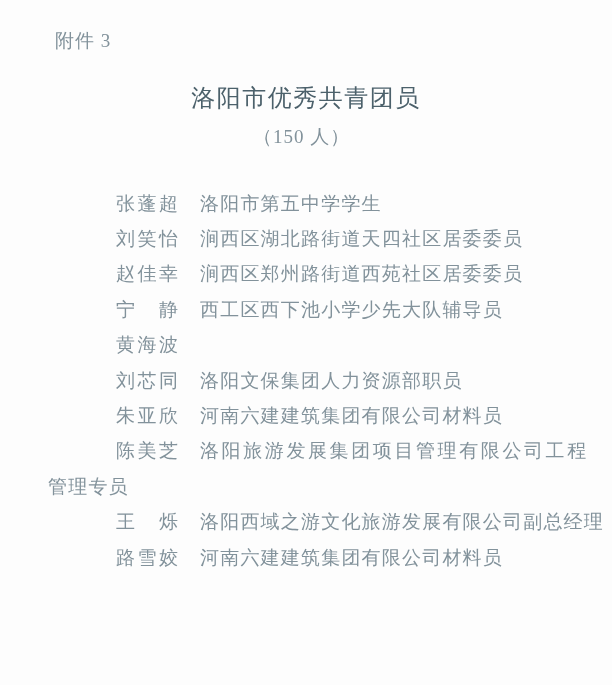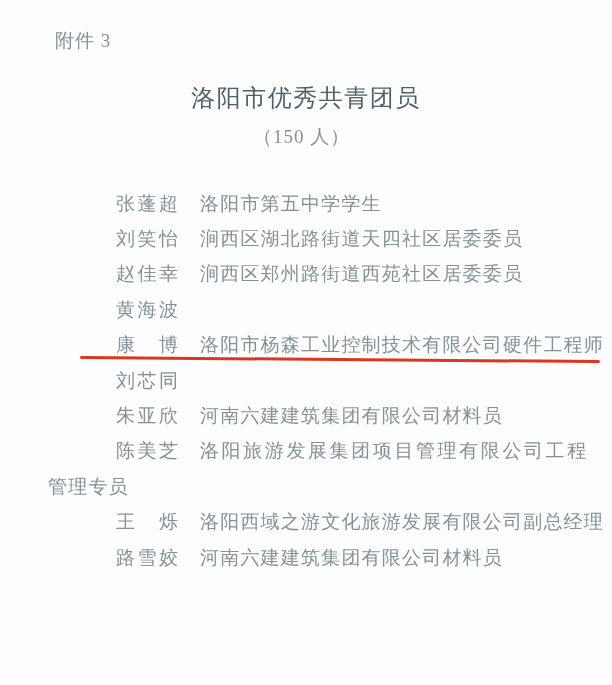--- a/index.html
+++ b/index.html
@@ -77,33 +77,33 @@
       <span class="aff">涧西区湖北路街道天四社区居委委员</span>
     </div>
 
 
     <div class="row">
       <span class="name">赵佳幸</span>
       <span class="aff">涧西区郑州路街道西苑社区居委委员</span>
     </div>
 
 
+    <div class="row">
+      <span class="name">宁静</span>
+      <span class="aff">西工区西下池小学少先大队辅导员</span>
+    </div>
 
     <div class="row">
       <span class="name">黄海波</span>
     </div>
 
-    <div class="row">
-      <span class="name">康博</span>
-      <span class="aff">洛阳市杨森工业控制技术有限公司硬件工程师</span>
-      <div class="red-underline"></div>
-    </div>
 
     <div class="row">
       <span class="name">刘芯同</span>
+      <span class="aff">洛阳文保集团人力资源部职员</span>
     </div>
 
     <div class="row">
       <span class="name">朱亚欣</span>
       <span class="aff">河南六建建筑集团有限公司材料员</span>
     </div>
 
     <div class="row wide">
       <span class="name">陈美芝</span>
       <span class="aff">洛阳旅游发展集团项目管理有限公司工程</span>

